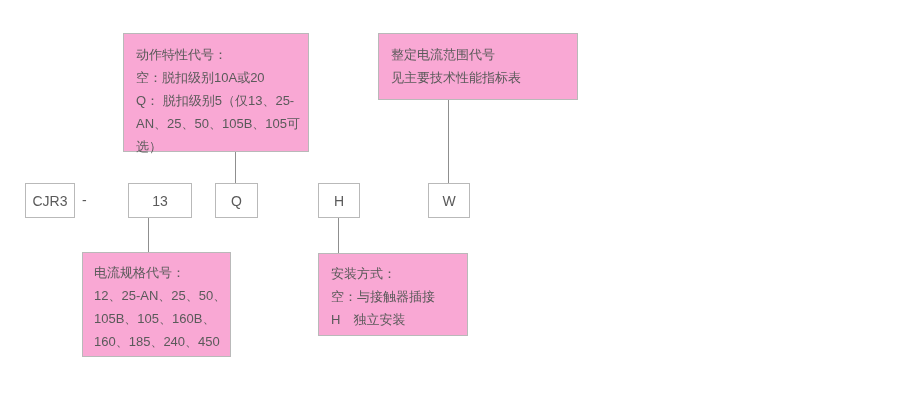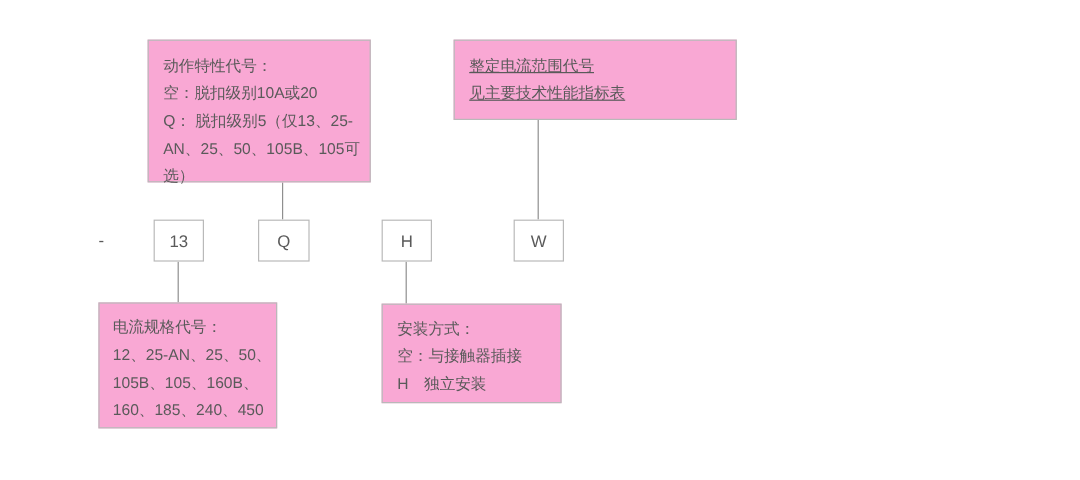--- a/index.html
+++ b/index.html
@@ -56,45 +56,44 @@
     left: 123px;
     top: 33px;
     width: 186px;
     height: 119px;
     padding: 9px 0 0 12px;
   }
   
   #note-range {
     left: 378px;
     top: 33px;
-    width: 236px;
+    width: 200px;
     height: 67px;
     padding: 9px 0 0 12px;
-    text-decoration: underline;
   }
   
   #note-current {
     left: 82px;
     top: 252px;
     width: 149px;
     height: 105px;
     padding: 8px 0 3px 11px;
   }
   
   #note-install {
     left: 318px;
     top: 253px;
     width: 150px;
     height: 83px;
     padding: 8px 0 0 12px;
   }
 
   
   #code-cjr3 { left: 25px;  top: 183px; width: 50px; height: 35px; }
-  #code-13   { left: 128px; top: 183px; width: 42px; height: 35px; }
+  #code-13   { left: 128px; top: 183px; width: 64px; height: 35px; }
   #code-q    { left: 215px; top: 183px; width: 43px; height: 35px; }
   #code-h    { left: 318px; top: 183px; width: 42px; height: 35px; }
   #code-w    { left: 428px; top: 183px; width: 42px; height: 35px; }
   #dash-sep  { left: 82px;  top: 192px; }
 
   
   #conn-q    { left: 235px; top: 152px; width: 1px; height: 31px; }
   #conn-w    { left: 448px; top: 100px; width: 1px; height: 83px; }
   #conn-13   { left: 148px; top: 218px; width: 1px; height: 34px; }
   #conn-h    { left: 338px; top: 218px; width: 1px; height: 35px; }
@@ -116,20 +115,21 @@
   <div class="note-box" id="note-range">整定电流范围代号
 见主要技术性能指标表</div>
 
   <div class="note-box" id="note-current">电流规格代号：
 12、25-AN、25、50、105B、105、160B、160、185、240、450</div>
 
   <div class="note-box" id="note-install">安装方式：
 空：与接触器插接
 H　独立安装</div>
 
+  <div class="code-box" id="code-cjr3">CJR3</div>
 
   <div class="dash" id="dash-sep">-</div>
 
   <div class="code-box" id="code-13">13</div>
 
   <div class="code-box" id="code-q">Q</div>
 
   <div class="code-box" id="code-h">H</div>
 
   <div class="code-box" id="code-w">W</div>

